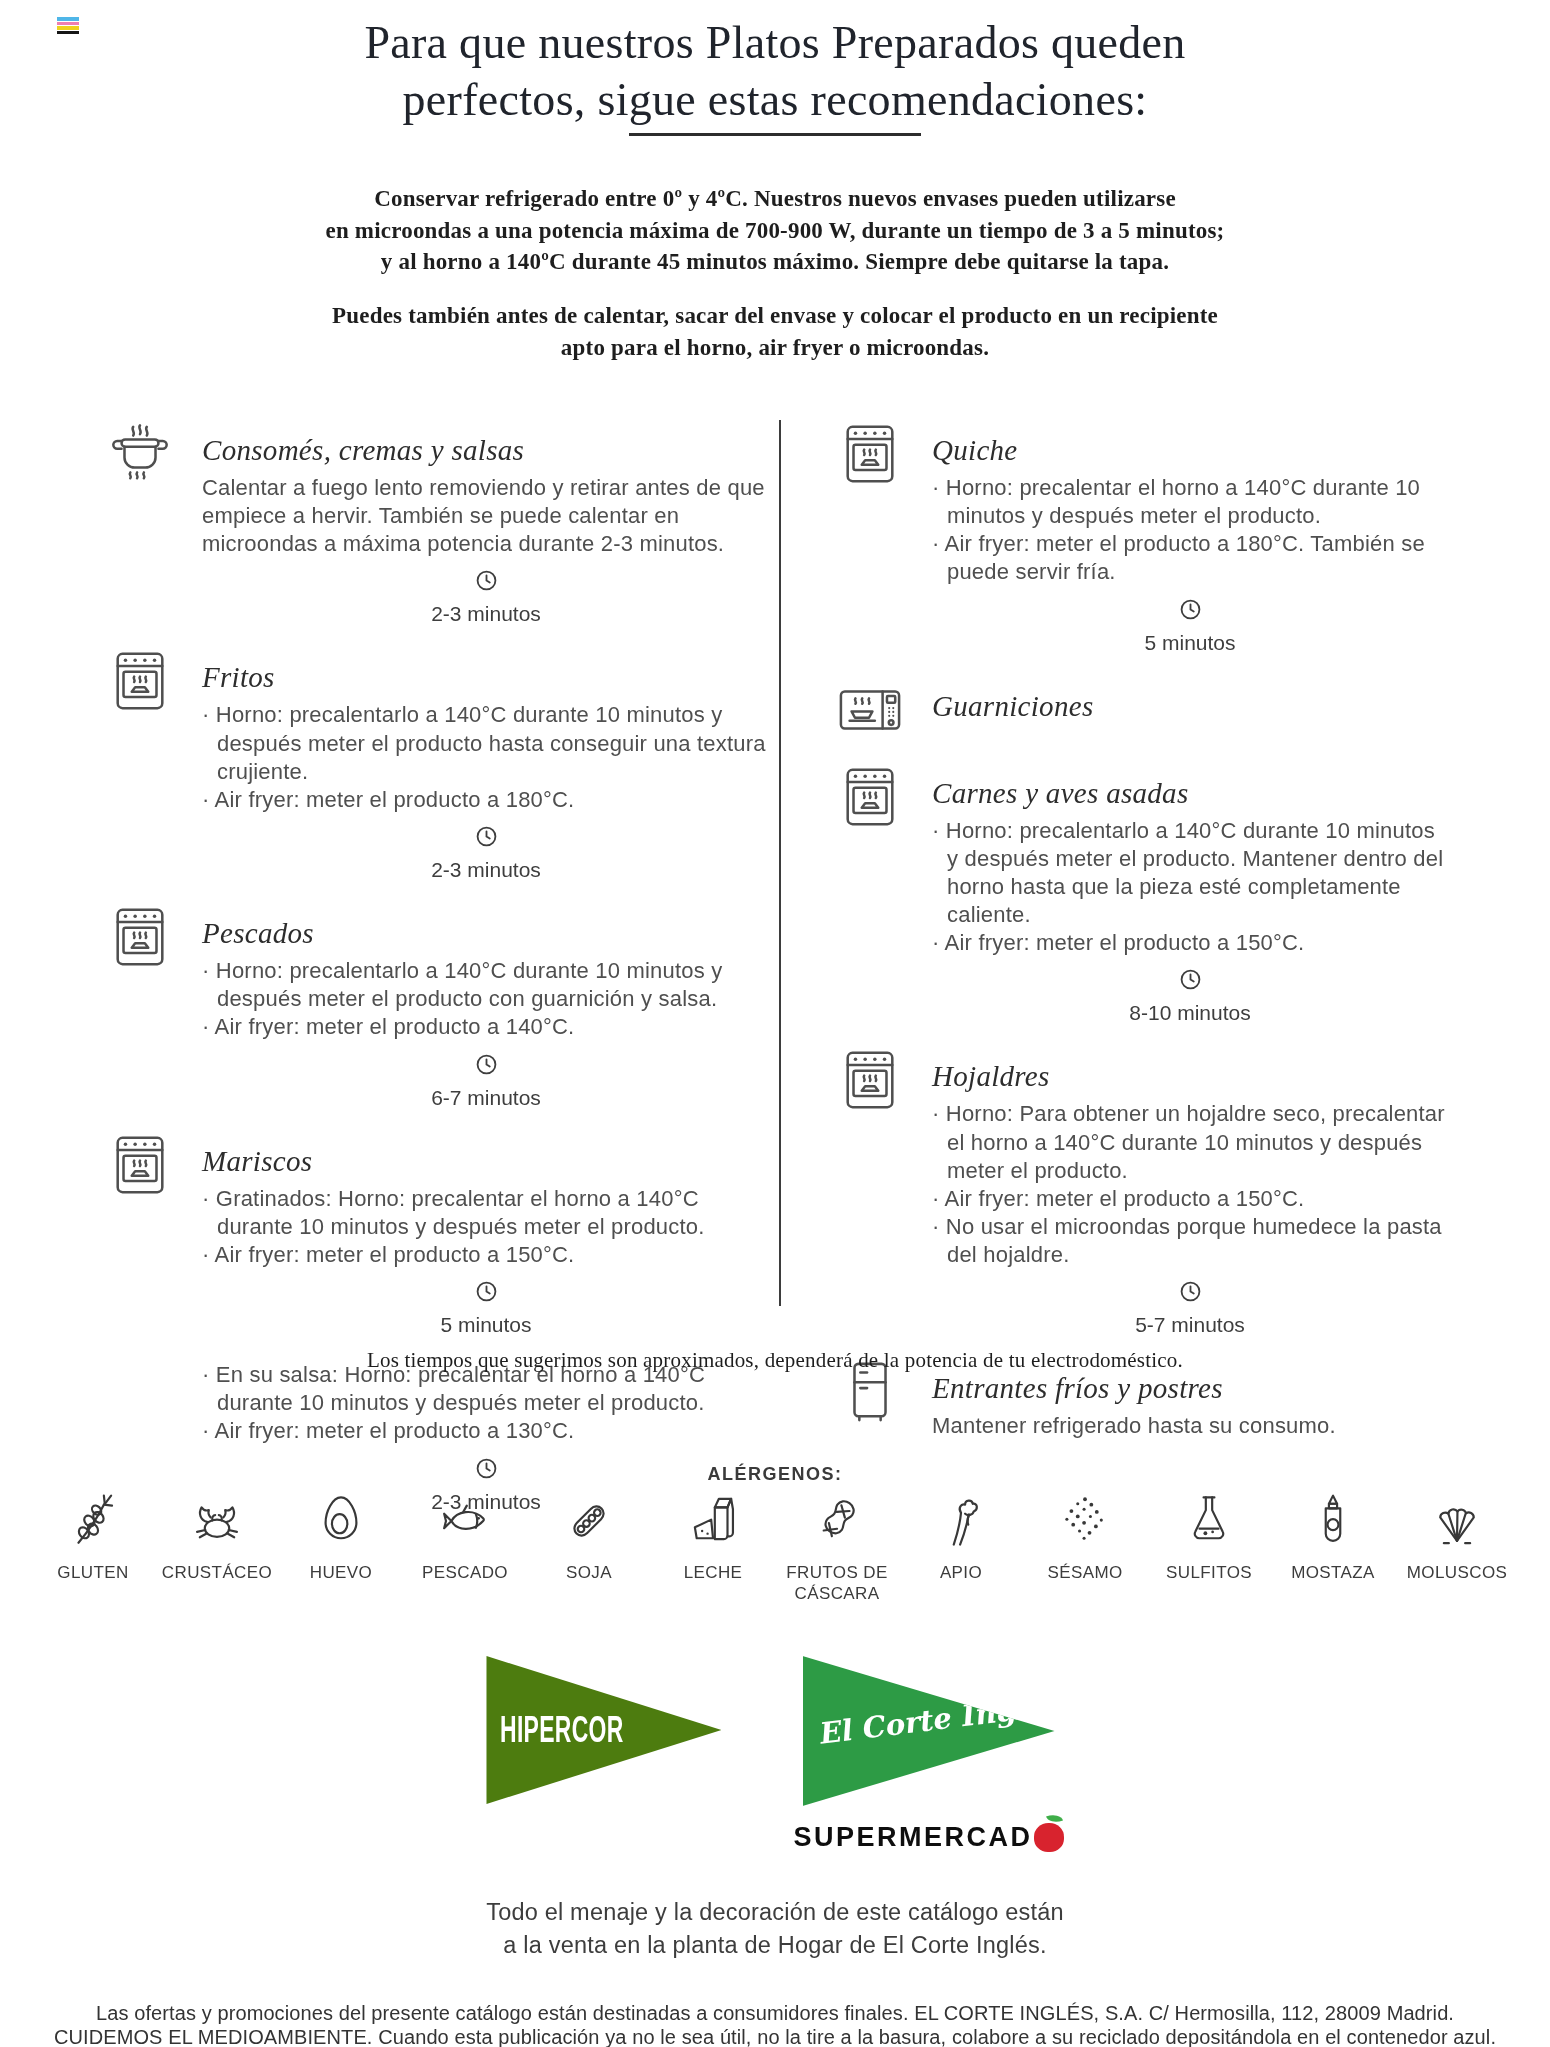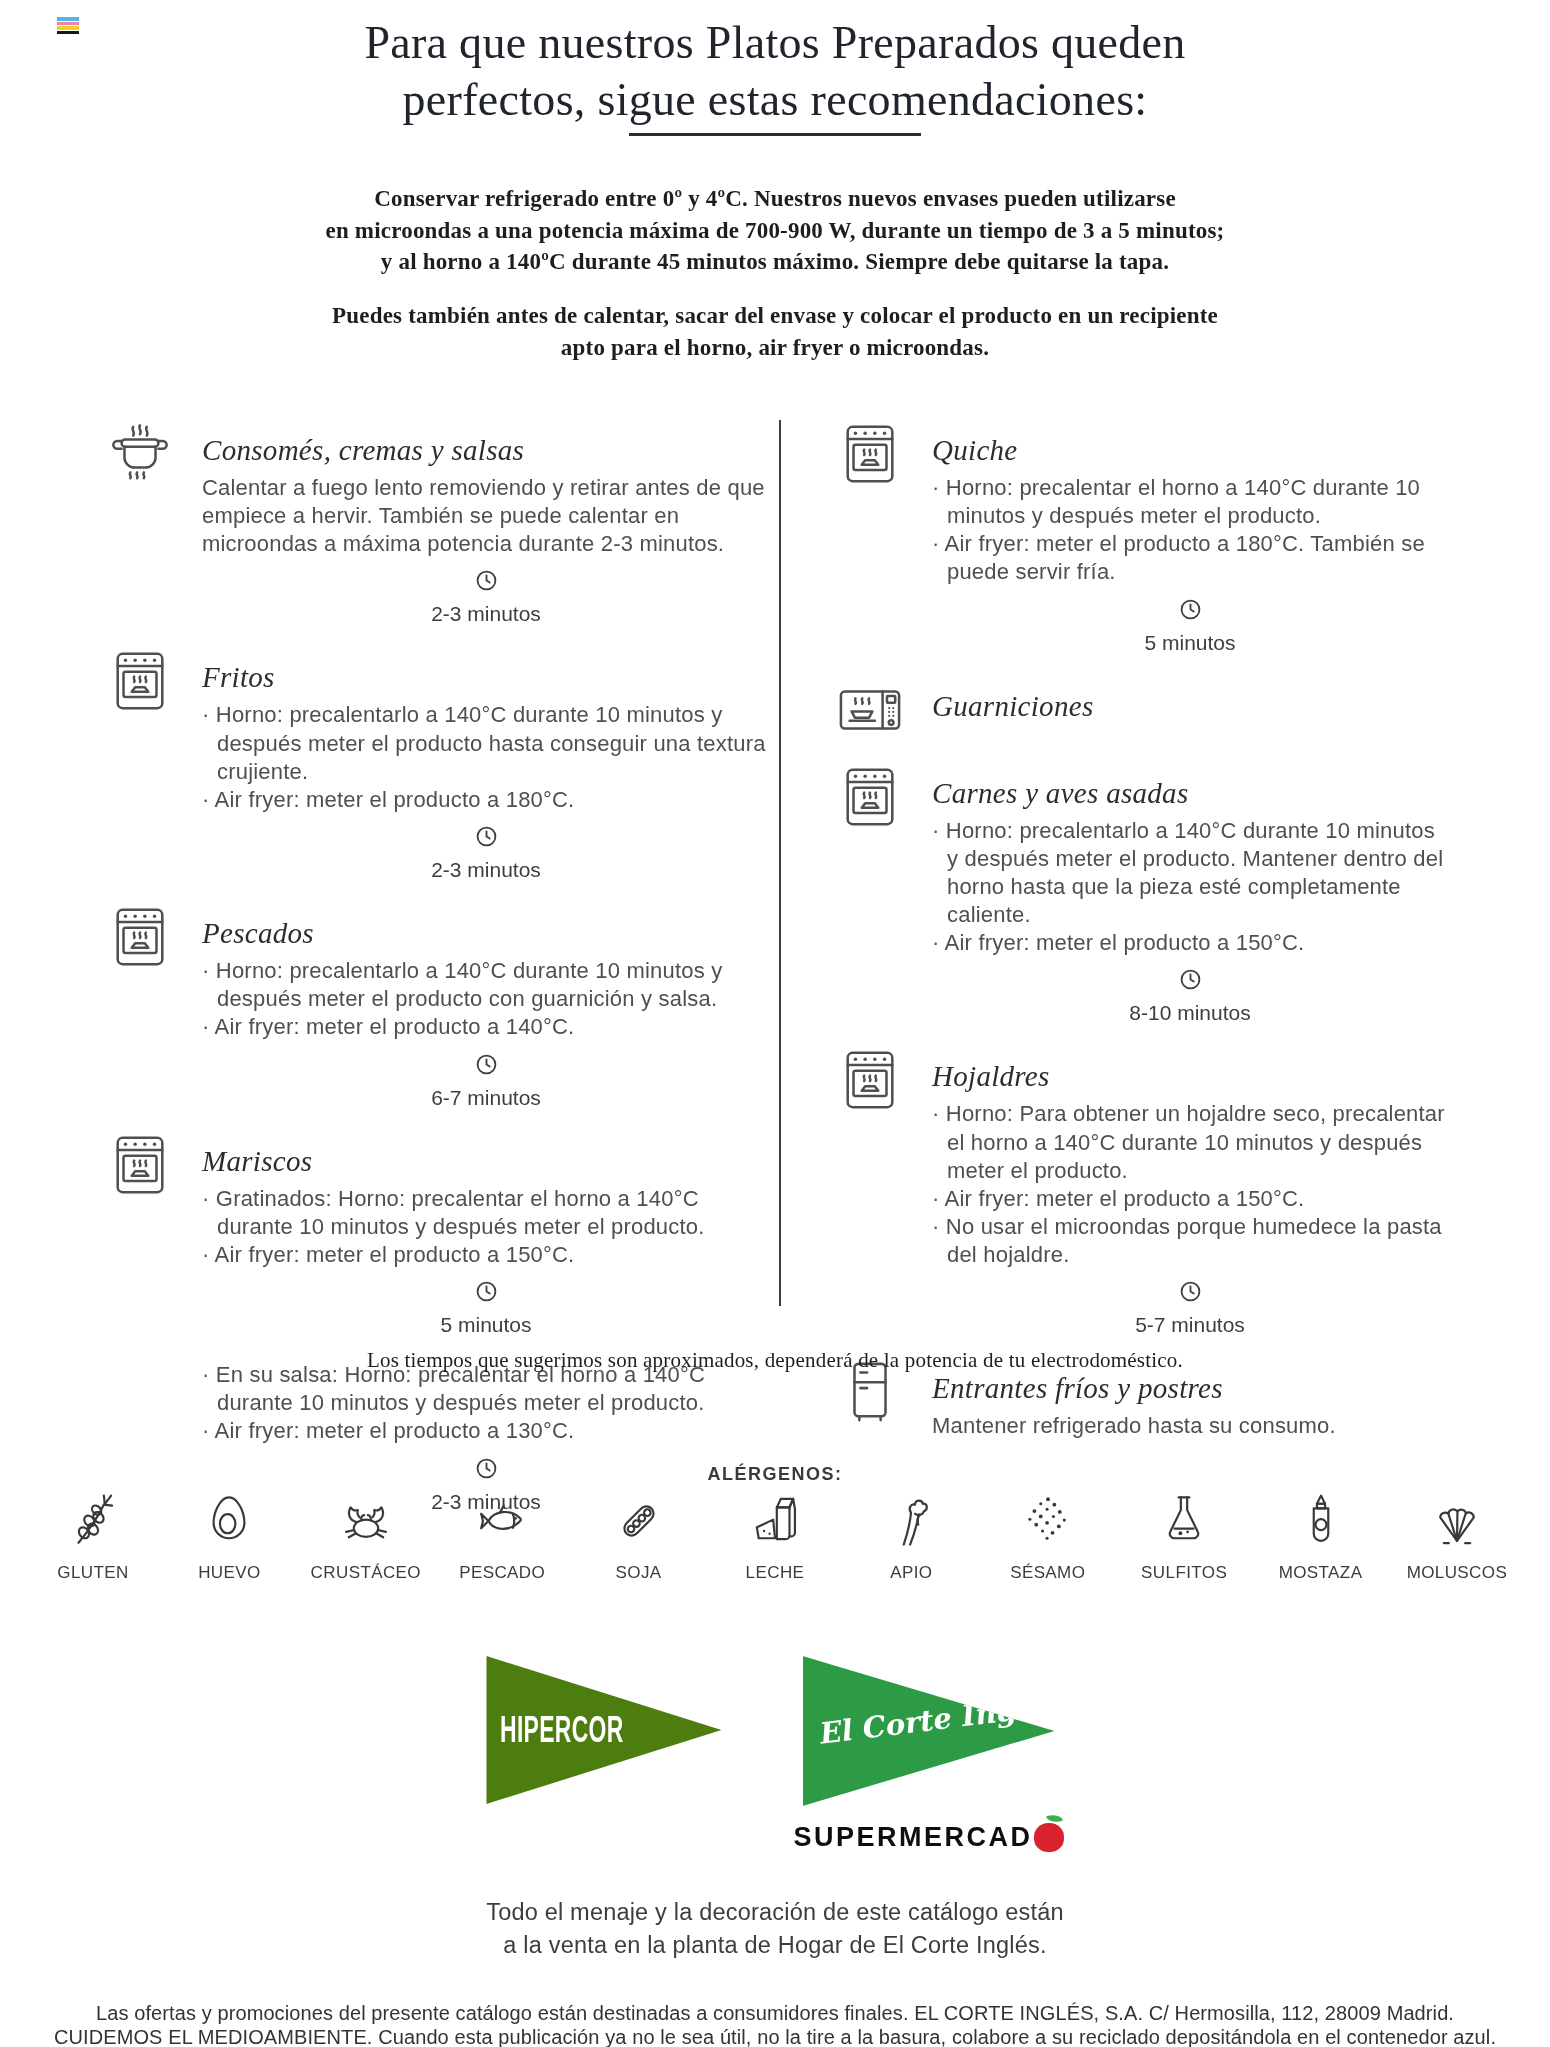--- a/index.html
+++ b/index.html
@@ -392,41 +392,41 @@
             <ellipse cx="22" cy="45" rx="5" ry="6.5" transform="rotate(-35 22 45)"></ellipse>
             <ellipse cx="32" cy="41" rx="5" ry="6.5" transform="rotate(-35 32 41)"></ellipse>
             <ellipse cx="28" cy="32" rx="5" ry="6.5" transform="rotate(-40 28 32)"></ellipse>
             <ellipse cx="38" cy="28" rx="5" ry="6.5" transform="rotate(-40 38 28)"></ellipse>
             <ellipse cx="36" cy="20" rx="4.3" ry="5.8" transform="rotate(-45 36 20)"></ellipse>
           </svg></span>
         <div class="allergen-label">GLUTEN</div>
       </div>
       <div class="allergen">
         <span class="allergen-icon"><svg viewBox="0 0 64 64" fill="none" stroke="#383838" stroke-width="2.4" stroke-linecap="round" stroke-linejoin="round">
-            <path d="M32 6C22.5 6 15 22 15 34a17 17 0 0 0 34 0C49 22 41.5 6 32 6z"></path>
-            <ellipse cx="30.5" cy="35" rx="8.5" ry="10.5"></ellipse>
-          </svg></span>
-        <div class="allergen-label">HUEVO</div>
-      </div>
-      <div class="allergen">
-        <span class="allergen-icon"><svg viewBox="0 0 64 64" fill="none" stroke="#383838" stroke-width="2.4" stroke-linecap="round" stroke-linejoin="round">
             <ellipse cx="32" cy="40" rx="13.5" ry="9.5"></ellipse>
             <path d="M27 31.5c-1-4 1-6 3-6"></path>
             <path d="M37 31.5c1-4-1-6-3-6"></path>
             <path d="M21 33c-7-2-10-9-6-16 2 3 5 4 8 3-1 3 0 6 2 8"></path>
             <path d="M43 33c7-2 10-9 6-16-2 3-5 4-8 3 1 3 0 6-2 8"></path>
             <path d="M19 42l-9 2"></path>
             <path d="M20 46l-7 4"></path>
             <path d="M45 42l9 2"></path>
             <path d="M44 46l7 4"></path>
           </svg></span>
         <div class="allergen-label">CRUSTÁCEO</div>
       </div>
       <div class="allergen">
         <span class="allergen-icon"><svg viewBox="0 0 64 64" fill="none" stroke="#383838" stroke-width="2.4" stroke-linecap="round" stroke-linejoin="round">
+            <path d="M32 6C22.5 6 15 22 15 34a17 17 0 0 0 34 0C49 22 41.5 6 32 6z"></path>
+            <ellipse cx="30.5" cy="35" rx="8.5" ry="10.5"></ellipse>
+          </svg></span>
+        <div class="allergen-label">HUEVO</div>
+      </div>
+      <div class="allergen">
+        <span class="allergen-icon"><svg viewBox="0 0 64 64" fill="none" stroke="#383838" stroke-width="2.4" stroke-linecap="round" stroke-linejoin="round">
             <path d="M17 32c6-11 24-14 35-3 1 1 1 2 0 3-11 12-29 11-35 0z"></path>
             <path d="M17 32l-8-8 2 8-2 8z"></path>
             <path d="M44 24.5c2 5 2 10 0 15"></path>
             <circle cx="47" cy="29" r="1.5" fill="#383838" stroke="none"></circle>
             <path d="M30 22l4-7"></path>
           </svg></span>
         <div class="allergen-label">PESCADO</div>
       </div>
       <div class="allergen">
         <span class="allergen-icon"><svg viewBox="0 0 64 64" fill="none" stroke="#383838" stroke-width="2.4" stroke-linecap="round" stroke-linejoin="round">
@@ -443,20 +443,32 @@
       <div class="allergen">
         <span class="allergen-icon"><svg viewBox="0 0 64 64" fill="none" stroke="#383838" stroke-width="2.4" stroke-linecap="round" stroke-linejoin="round">
             <path d="M34 17l4.5-9.5H52L48 17z"></path>
             <path d="M34 17h14v31a4 4 0 0 1-4 4H34z"></path>
             <path d="M48 17l4-9.5 2 11.5v26a4 4 0 0 1-4 4h-2"></path>
             <path d="M12 39l18-8.5 2 20.5H14z"></path>
             <circle cx="20" cy="43" r="1.3" fill="#383838" stroke="none"></circle>
             <circle cx="26" cy="46" r="1.3" fill="#383838" stroke="none"></circle>
           </svg></span>
         <div class="allergen-label">LECHE</div>
+      </div>
+      <div class="allergen">
+        <span class="allergen-icon"><svg viewBox="0 0 64 64" fill="none" stroke="#383838" stroke-width="2.4" stroke-linecap="round" stroke-linejoin="round">
+            <g transform="rotate(35 32 32)">
+              <path d="M32 8c6 0 10 4 10 9 0 4-3 6-3 10s3 6 3 10c0 5-4 9-10 9s-10-4-10-9c0-4 3-6 3-10s-3-6-3-10c0-5 4-9 10-9z"></path>
+              <path d="M26 15l11 9"></path>
+              <path d="M37 15l-11 9"></path>
+              <path d="M26 39l11 10"></path>
+              <path d="M37 39l-11 10"></path>
+            </g>
+          </svg></span>
+        <div class="allergen-label">FRUTOS DE CÁSCARA</div>
       </div>
       <div class="allergen">
         <span class="allergen-icon"><svg viewBox="0 0 64 64" fill="none" stroke="#383838" stroke-width="2.4" stroke-linecap="round" stroke-linejoin="round">
             <path d="M24 58c4-12 7-24 8-35"></path>
             <path d="M31 58c4-10 7.5-22 9.5-33"></path>
             <path d="M32 23c-3.5-5 0-10.5 4.5-9 0-5.5 7.5-6 8.5-1 5.5-1 6 6.5 1 8.5-1 4-6.5 5-9.5 2.5"></path>
             <path d="M41 25c-2 4-2 8-1 11"></path>
           </svg></span>
         <div class="allergen-label">APIO</div>
       </div>

